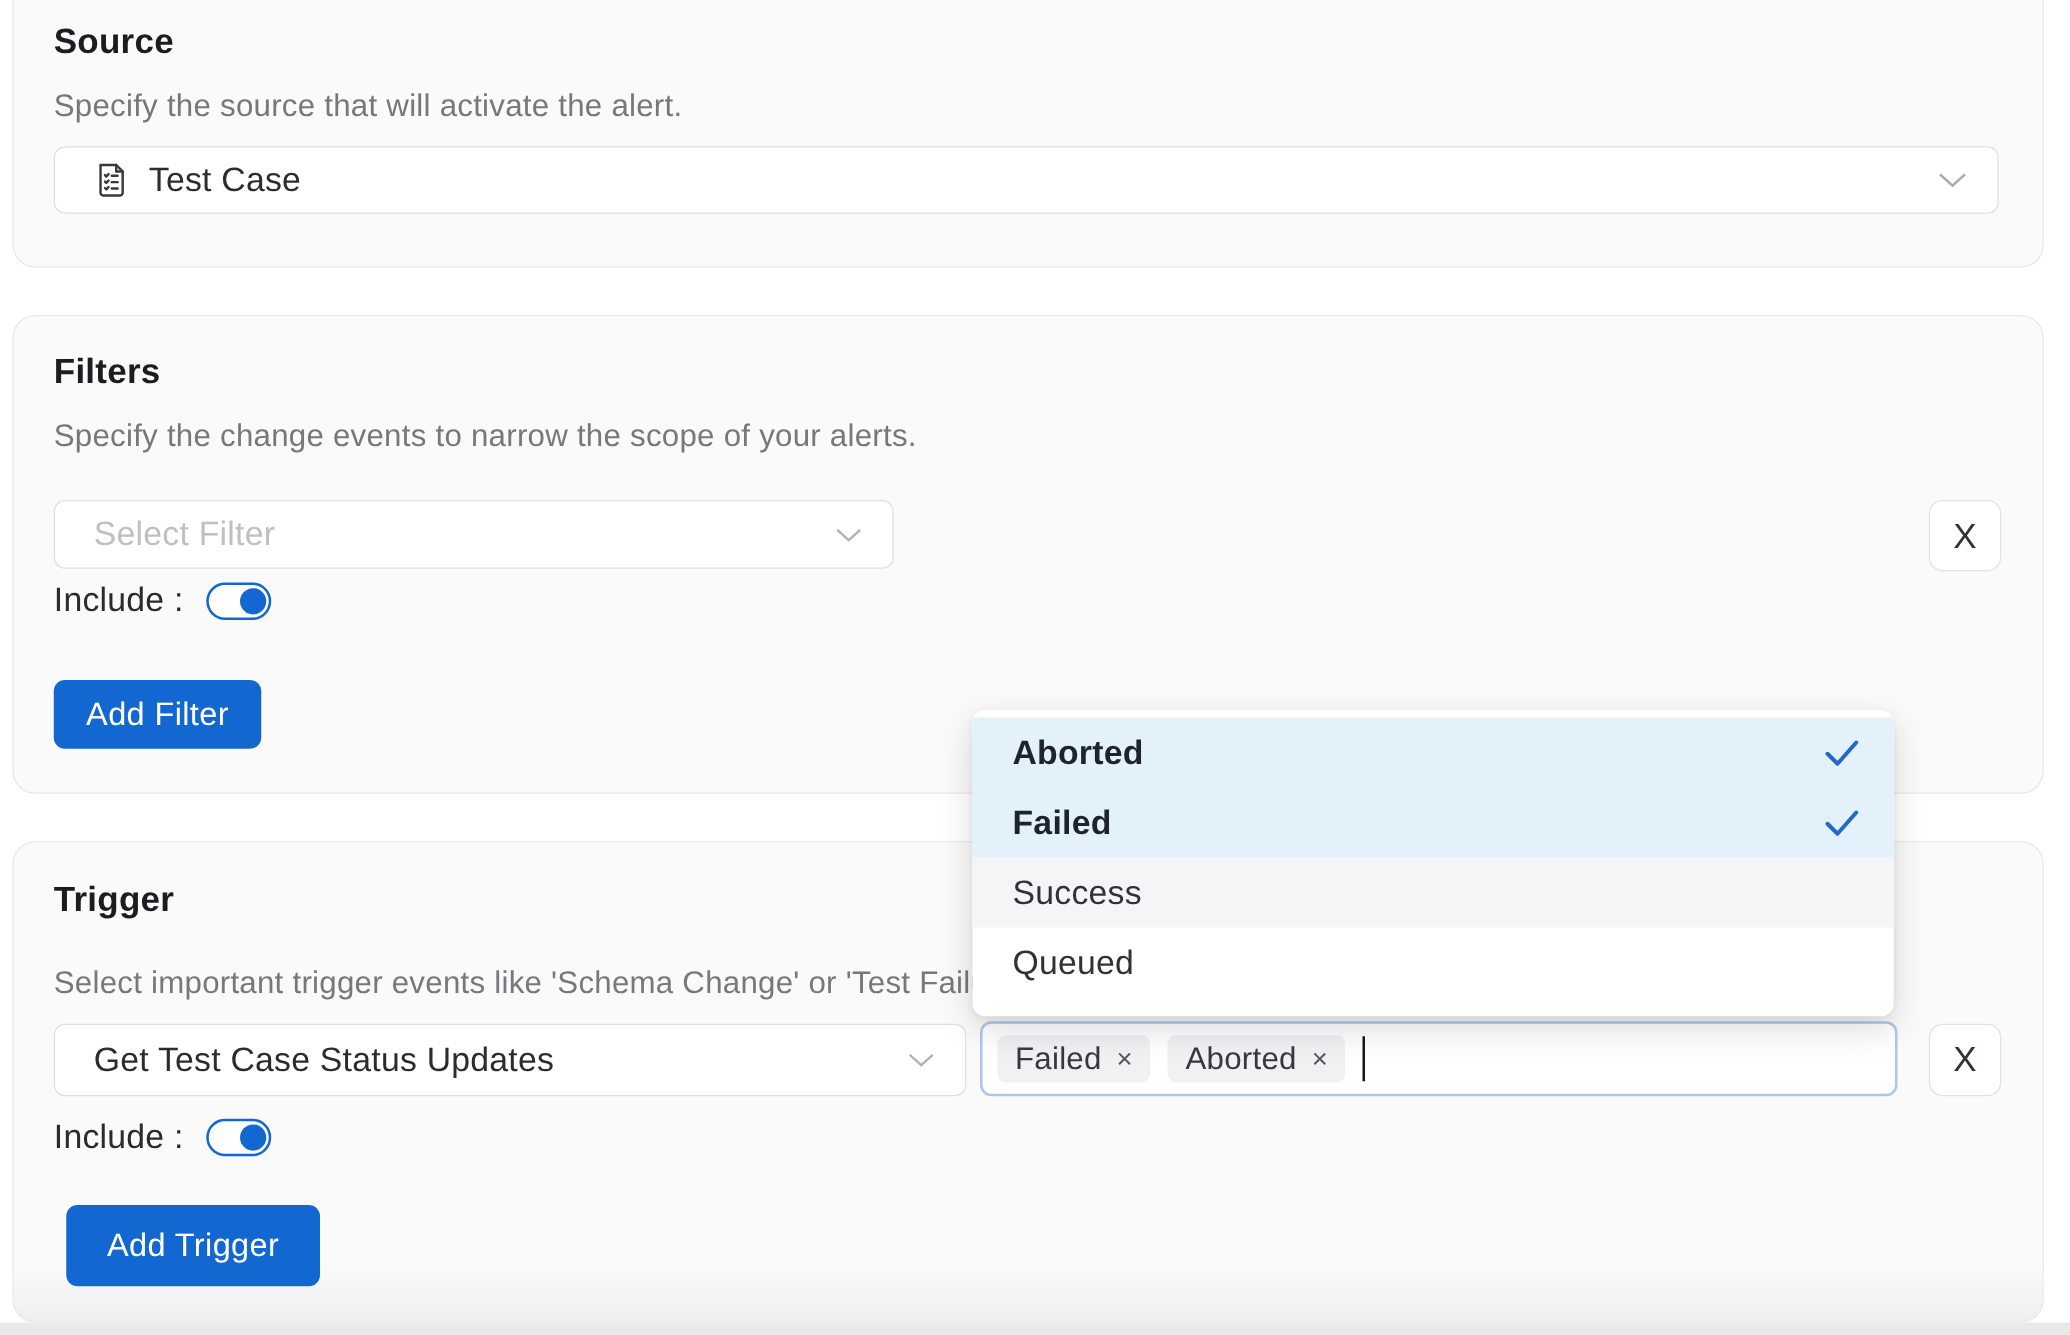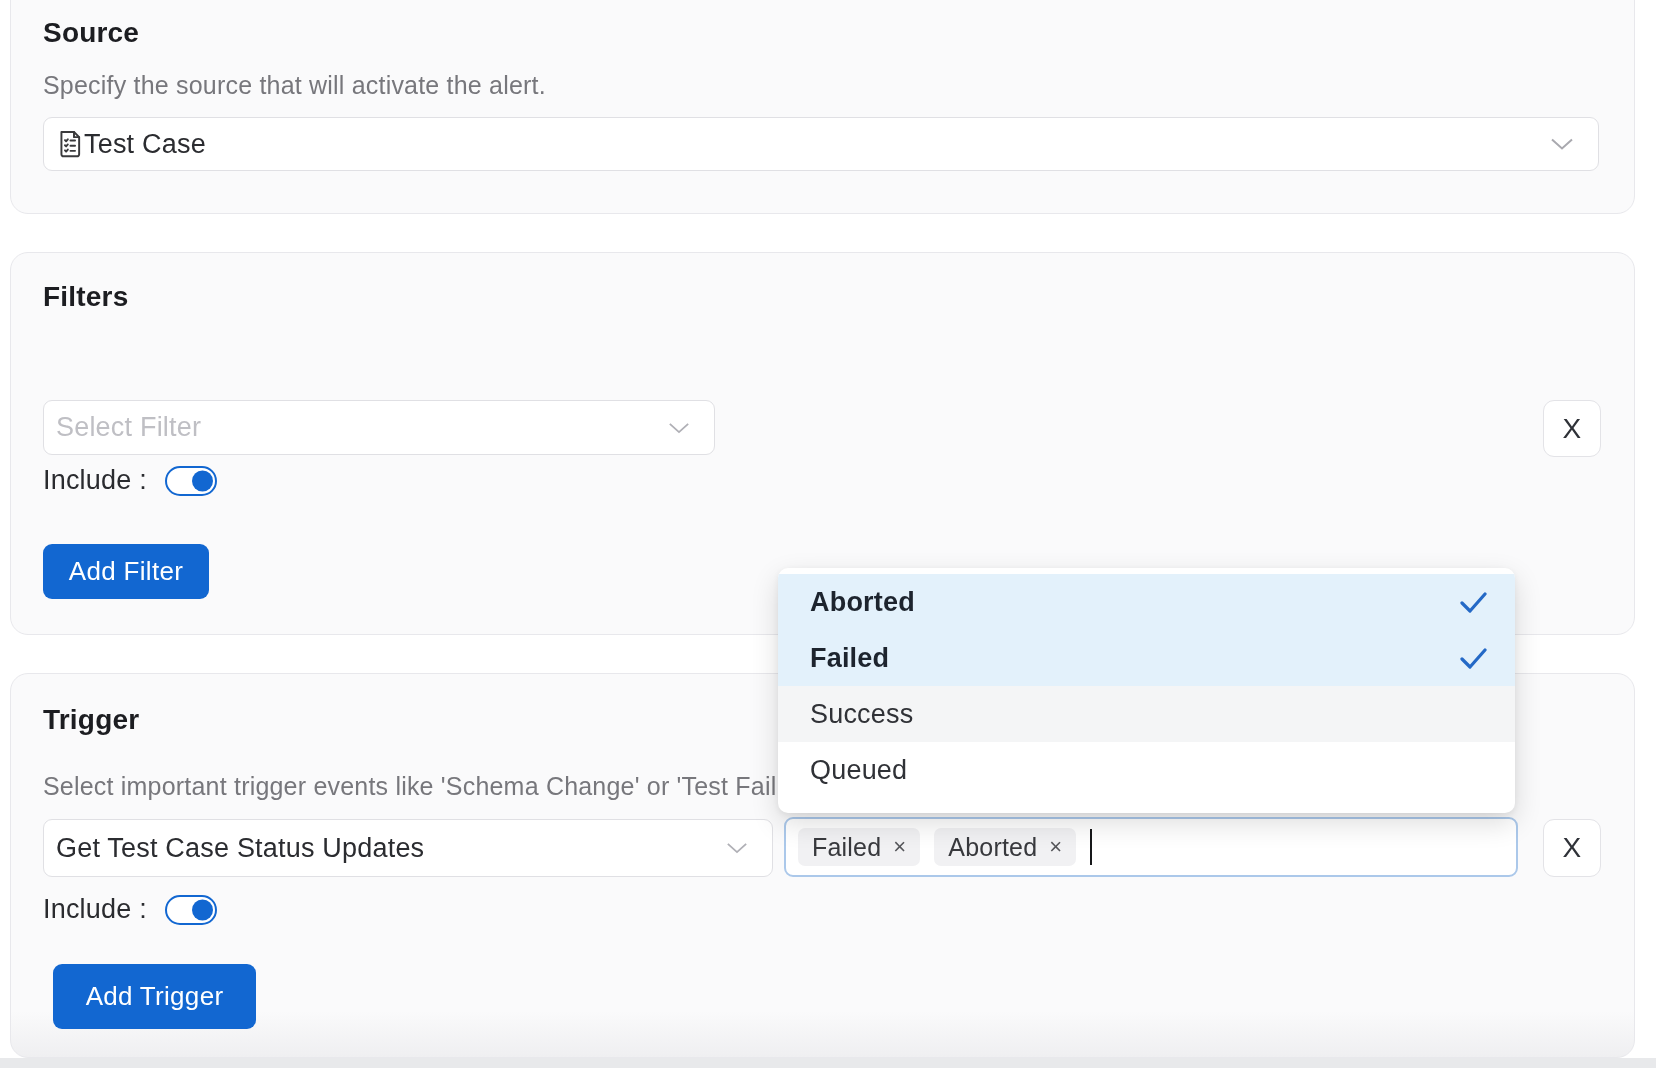--- a/index.html
+++ b/index.html
@@ -12,21 +12,21 @@
     position:absolute;left:10px;width:1625px;background:#fafafb;
     border:1px solid #e8e8ec;border-radius:18px;box-sizing:border-box;
   }
   .card.source{top:-42px;height:256px;border-top-left-radius:0;border-top-right-radius:18px;}
   .card.filters{top:252px;height:383px;}
   .card.trigger{top:673px;height:385px;background:linear-gradient(#fafafb 88%,#efeff1 100%);}
   .section-title{position:absolute;font-size:28px;font-weight:700;color:#1c1d21;}
   .section-desc{position:absolute;font-size:25px;color:#77777c;white-space:nowrap;}
   .select{
     position:absolute;background:#ffffff;border:1px solid #e0e0e4;border-radius:9px;
-    box-sizing:border-box;display:flex;align-items:center;padding:0 12px;
+    box-sizing:border-box;display:flex;align-items:center;padding:0 31px;gap:16px;
     font-size:27px;color:#2b2c30;
   }
   .select .placeholder{color:#bfbfc4;}
   .chevron{position:absolute;right:24px;top:50%;transform:translateY(-50%);display:flex;}
   .xbtn{
     position:absolute;width:58px;height:57px;background:#ffffff;border:1px solid #e3e3e7;
     border-radius:11px;box-sizing:border-box;display:flex;align-items:center;justify-content:center;
     font-size:28px;font-weight:500;color:#2f3238;cursor:pointer;
   }
   .include-row{position:absolute;display:flex;align-items:center;gap:18px;font-size:27px;color:#2a2b2f;}
@@ -94,20 +94,21 @@
       <span class="chevron">
         <svg width="24" height="13" viewBox="0 0 24 13" fill="none" stroke="#a9a9af" stroke-width="2">
             <path d="M2 2 l10 9 10-9"></path>
           </svg>
       </span>
     </div>
   </div>
 
   <div class="card filters">
     <div class="section-title" style="left:32px;top:28px;">Filters</div>
+    <div class="section-desc" style="left:32px;top:82px;">Specify the change events to narrow the scope of your alerts.</div>
     <div class="select" style="left:32px;top:147px;width:672px;height:55px;">
       <span class="placeholder">Select Filter</span>
       <span class="chevron">
         <svg width="22" height="12" viewBox="0 0 24 13" fill="none" stroke="#b0b0b6" stroke-width="2">
             <path d="M2 2 l10 9 10-9"></path>
           </svg>
       </span>
     </div>
     <div class="xbtn" style="left:1532px;top:147px;">X</div>
     <div class="include-row" style="left:32px;top:212px;">

